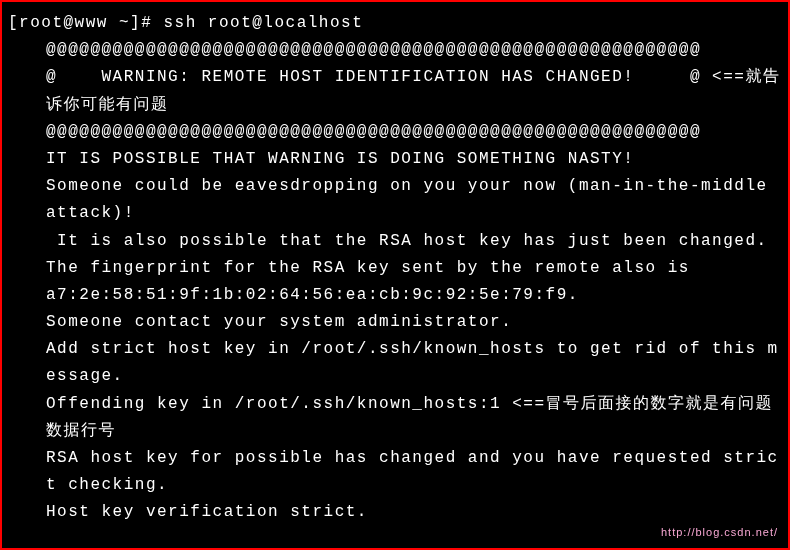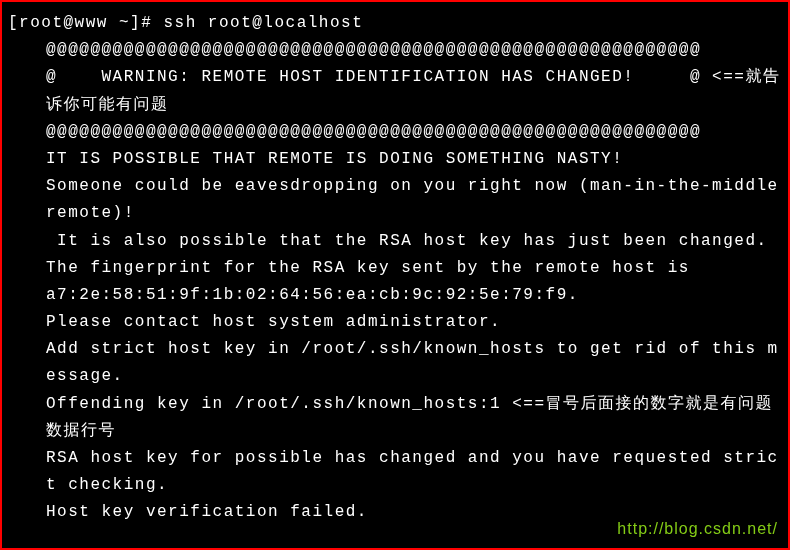--- a/index.html
+++ b/index.html
@@ -25,37 +25,37 @@
       white-space: pre-wrap;
       word-break: break-all;
     }
     .indent {
       padding-left: 38px;
     }
     .watermark {
       position: absolute;
       bottom: 6px;
       right: 10px;
-      color: #84cc16;
-      font-size: 16px;
+      color: #f9a8d4;
+      font-size: 11px;
       letter-spacing: 1px;
       font-family: Arial, sans-serif;
     }
   </style>
 </head>
 <body>
 
 <div class="terminal-line">[root@www ~]# ssh root@localhost</div>
 <div class="terminal-line indent">@@@@@@@@@@@@@@@@@@@@@@@@@@@@@@@@@@@@@@@@@@@@@@@@@@@@@@@@@@@</div>
 <div class="terminal-line indent">@    WARNING: REMOTE HOST IDENTIFICATION HAS CHANGED!     @ &lt;==就告诉你可能有问题</div>
 <div class="terminal-line indent">@@@@@@@@@@@@@@@@@@@@@@@@@@@@@@@@@@@@@@@@@@@@@@@@@@@@@@@@@@@</div>
-<div class="terminal-line indent">IT IS POSSIBLE THAT REMOTE IS DOING SOMETHING NASTY!</div>
-<div class="terminal-line indent">Someone could be eavesdropping on you right now (man-in-the-middle remote)!</div>
+<div class="terminal-line indent">IT IS POSSIBLE THAT WARNING IS DOING SOMETHING NASTY!</div>
+<div class="terminal-line indent">Someone could be eavesdropping on you your now (man-in-the-middle attack)!</div>
 <div class="terminal-line indent"> It is also possible that the RSA host key has just been changed.</div>
-<div class="terminal-line indent">The fingerprint for the RSA key sent by the remote host is</div>
+<div class="terminal-line indent">The fingerprint for the RSA key sent by the remote also is</div>
 <div class="terminal-line indent">a7:2e:58:51:9f:1b:02:64:56:ea:cb:9c:92:5e:79:f9.</div>
-<div class="terminal-line indent">Please contact host system administrator.</div>
+<div class="terminal-line indent">Someone contact your system administrator.</div>
 <div class="terminal-line indent">Add strict host key in /root/.ssh/known_hosts to get rid of this message.</div>
 <div class="terminal-line indent">Offending key in /root/.ssh/known_hosts:1 &lt;==冒号后面接的数字就是有问题数据行号</div>
 <div class="terminal-line indent">RSA host key for possible has changed and you have requested strict checking.</div>
-<div class="terminal-line indent">Host key verification failed.</div>
+<div class="terminal-line indent">Host key verification strict.</div>
 
 <div class="watermark">http://blog.csdn.net/</div>
 
 </body></html>

